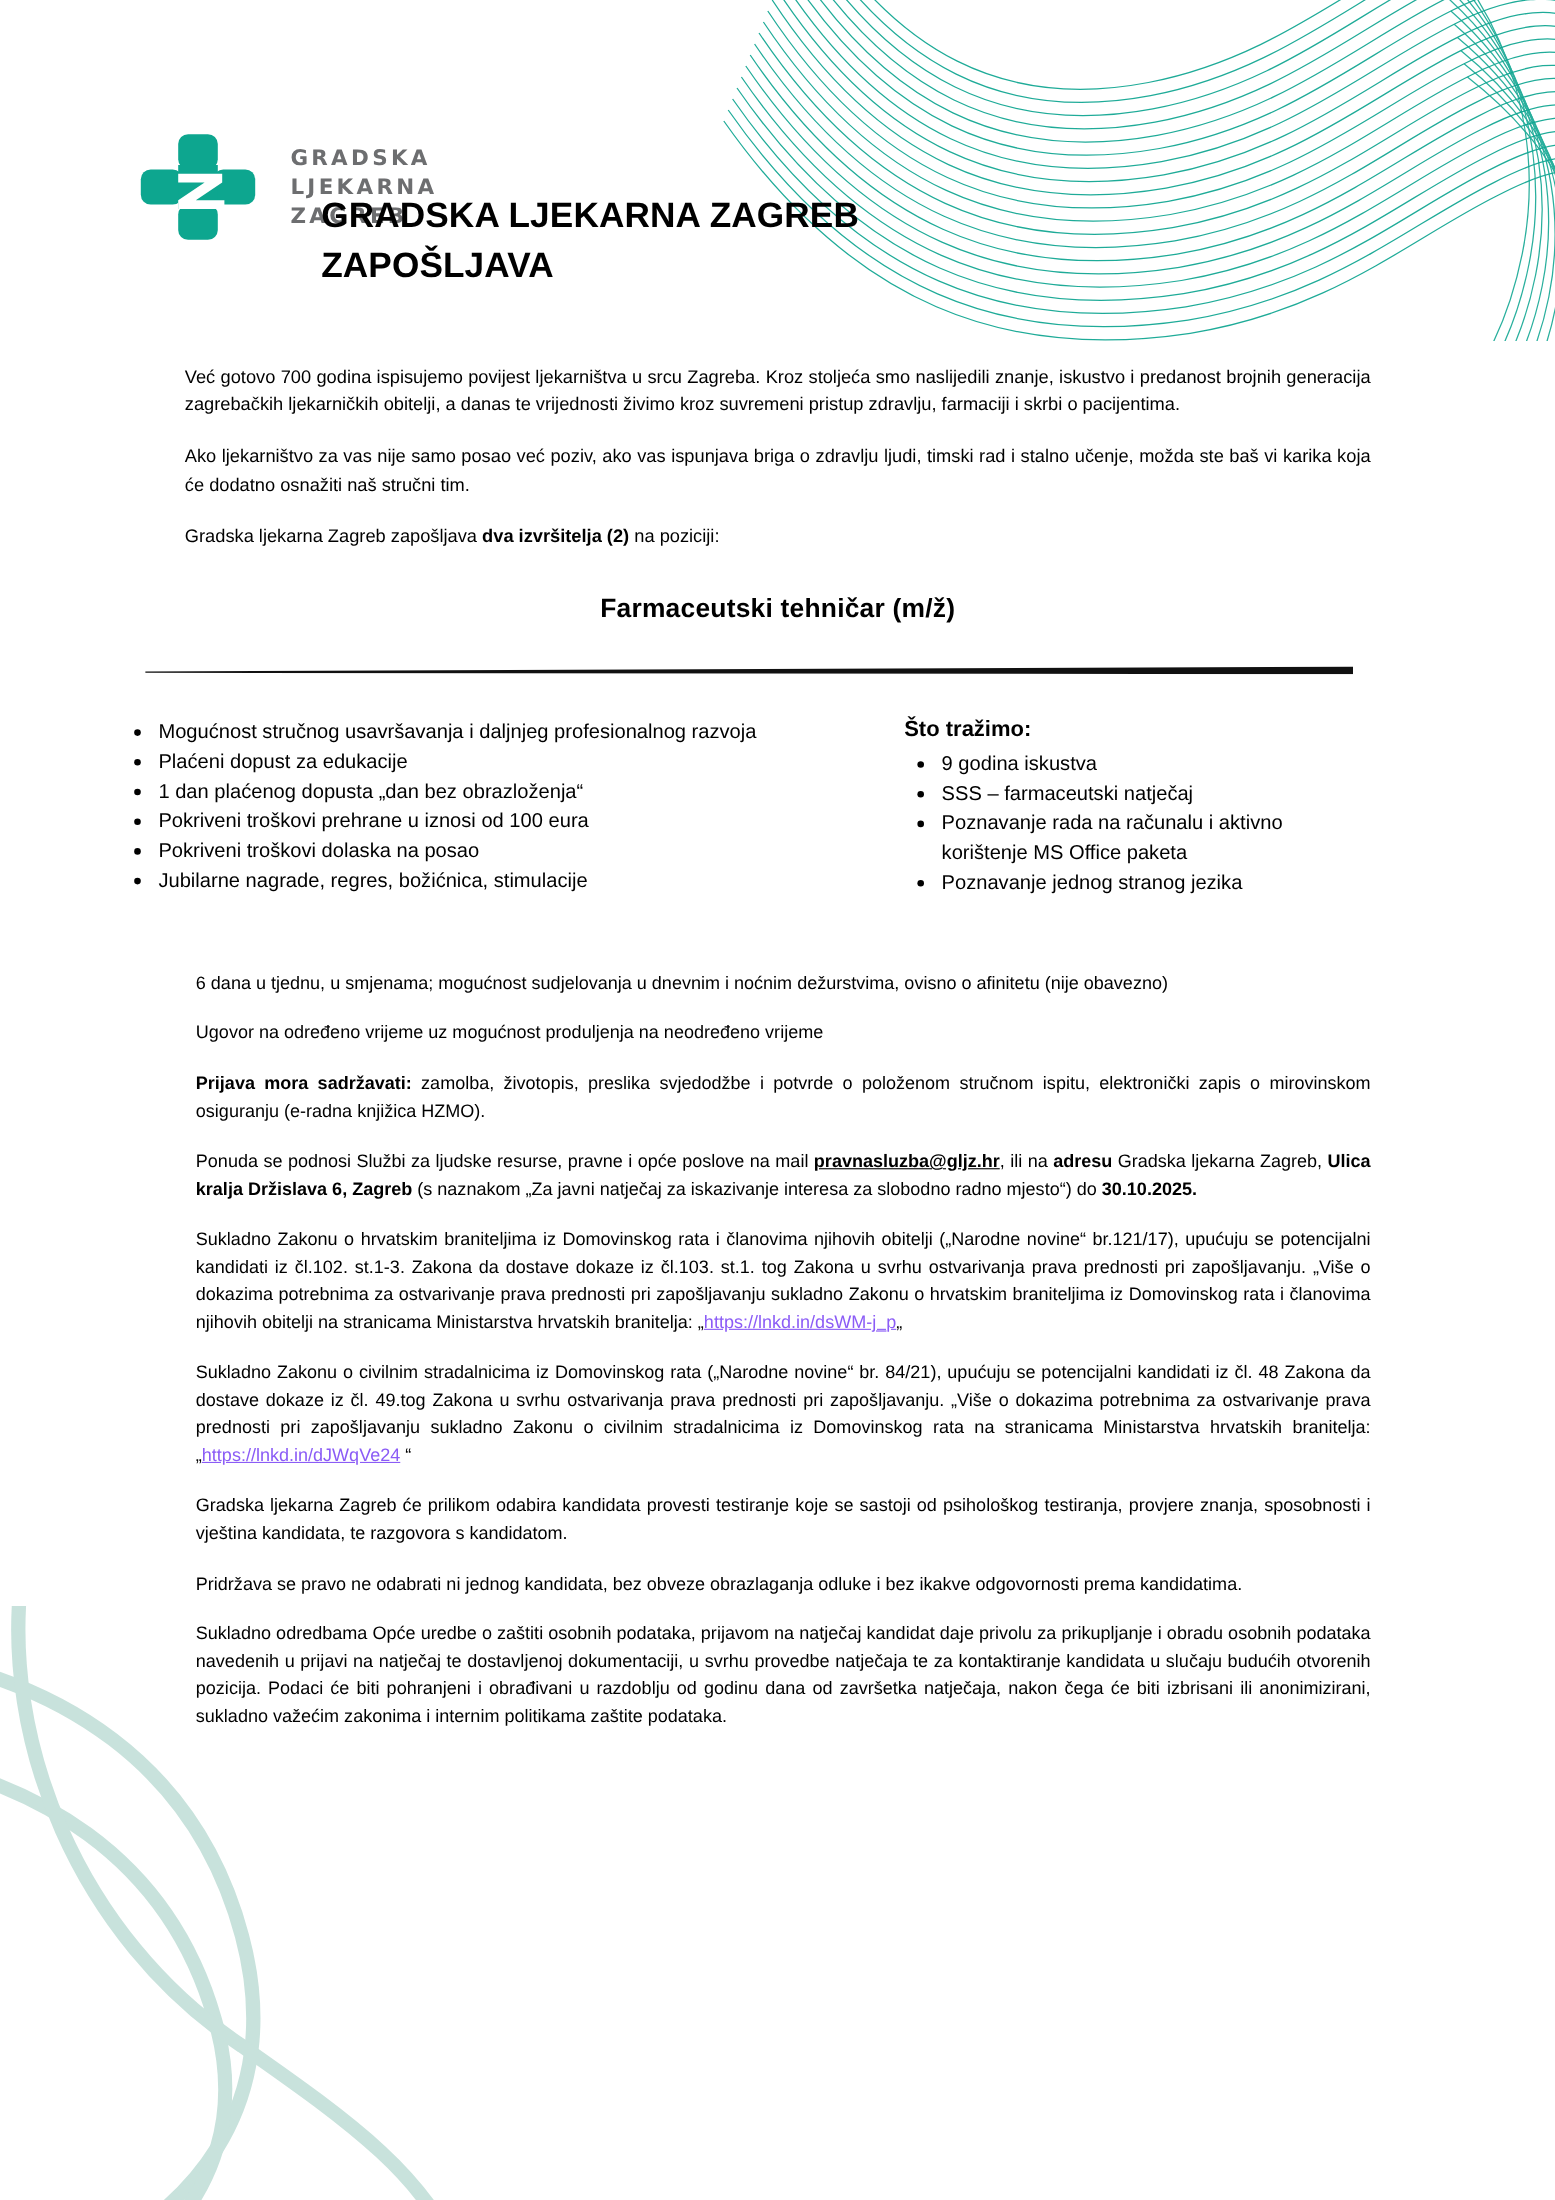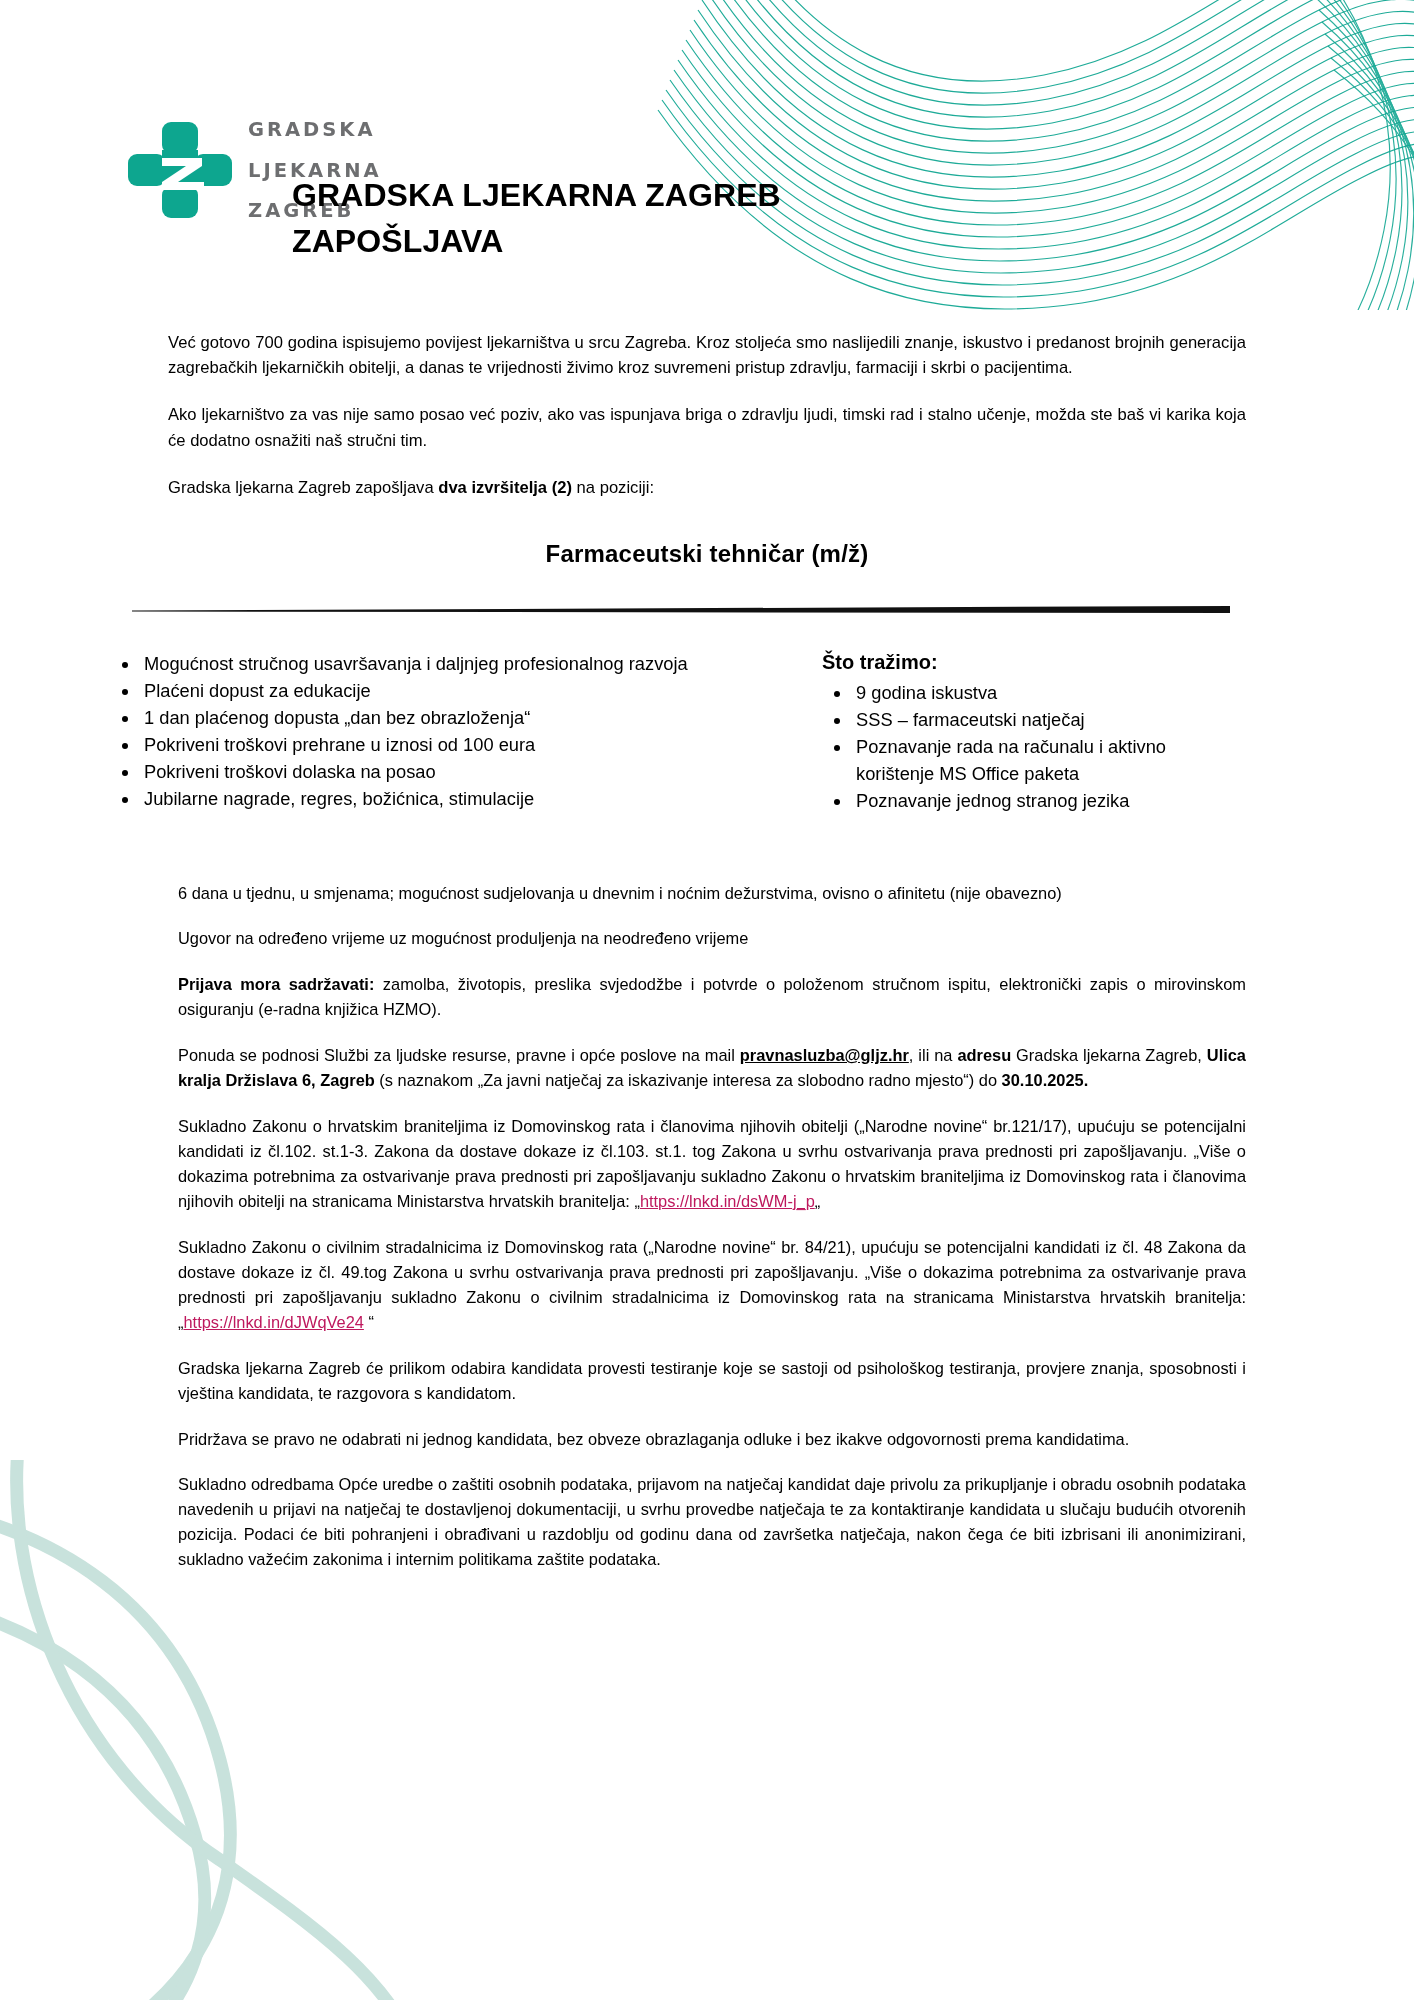--- a/index.html
+++ b/index.html
@@ -57,25 +57,25 @@
     top: 120px;
     display: flex;
     align-items: center;
   }
   .logo-mark {
     width: 108px;
     height: 100px;
     flex: none;
   }
   .logo-words {
-    margin-left: 14px;
+    margin-left: 30px;
     display: flex;
     flex-direction: column;
     justify-content: center;
-    gap: 21px;
+    gap: 7px;
   }
   .logo-word {
     font-family: "DejaVu Sans", sans-serif;
     font-size: 19.5px;
     font-weight: bold;
     letter-spacing: 3.0px;
     color: #6d6e70;
     line-height: 1;
   }
 
@@ -153,21 +153,21 @@
     padding-left: 10px;
   }
   .lower p.para { font-size: 16.4px; margin-bottom: 21px; }
 
   a.inline-link, .ulink {
     color: #000000;
     text-decoration: underline;
     font-weight: bold;
   }
   .ulink-plain {
-    color: #be185d;
+    color: #8b5cf6;
     text-decoration: underline;
     font-weight: normal;
   }
 </style>
 </head>
 <body>
 
 <div class="page">
 
   <svg class="deco-top-right" viewBox="0 0 830 330" preserveAspectRatio="none" aria-hidden="true">

